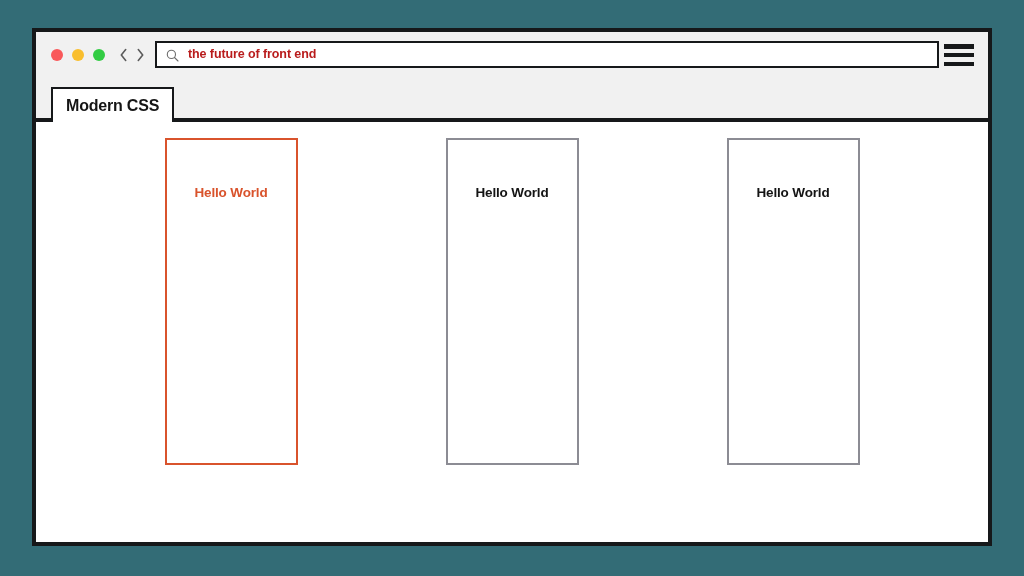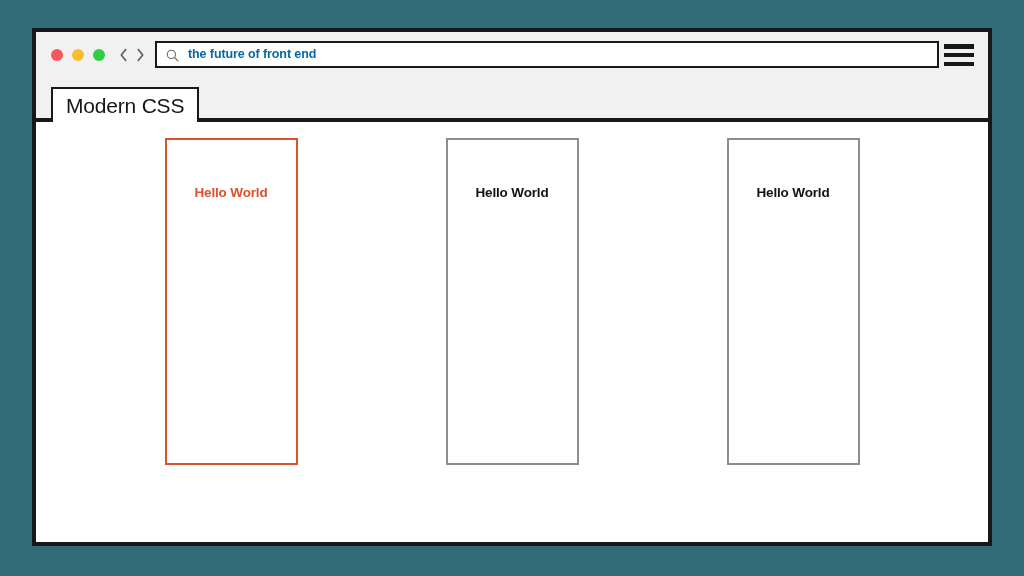--- a/index.html
+++ b/index.html
@@ -87,21 +87,21 @@
   .search-icon {
     width: 13px;
     height: 13px;
     flex: 0 0 auto;
     margin-right: 9px;
     display: block;
   }
   .search-text {
     font-size: 12.5px;
     font-weight: bold;
-    color: #0369a1;
+    color: #b91c1c;
     letter-spacing: -0.1px;
     line-height: 1;
     white-space: nowrap;
   }
 
   .hamburger {
     position: absolute;
     right: 14px;
     top: 12px;
     width: 30px;
@@ -129,25 +129,26 @@
     background: #ffffff;
     border: 2.5px solid #16181a;
     border-bottom: none;
     height: 35px;
     padding: 0 13px;
     display: flex;
     align-items: center;
     justify-content: center;
   }
   .tab-label {
-    font-size: 21px;
+    font-size: 16px;
     color: #151515;
     letter-spacing: -0.2px;
     line-height: 1;
     white-space: nowrap;
+    font-weight: bold;
   }
 
   
   .content {
     position: relative;
     flex: 1 1 auto;
     background: #ffffff;
   }
 
   .flex-row {

